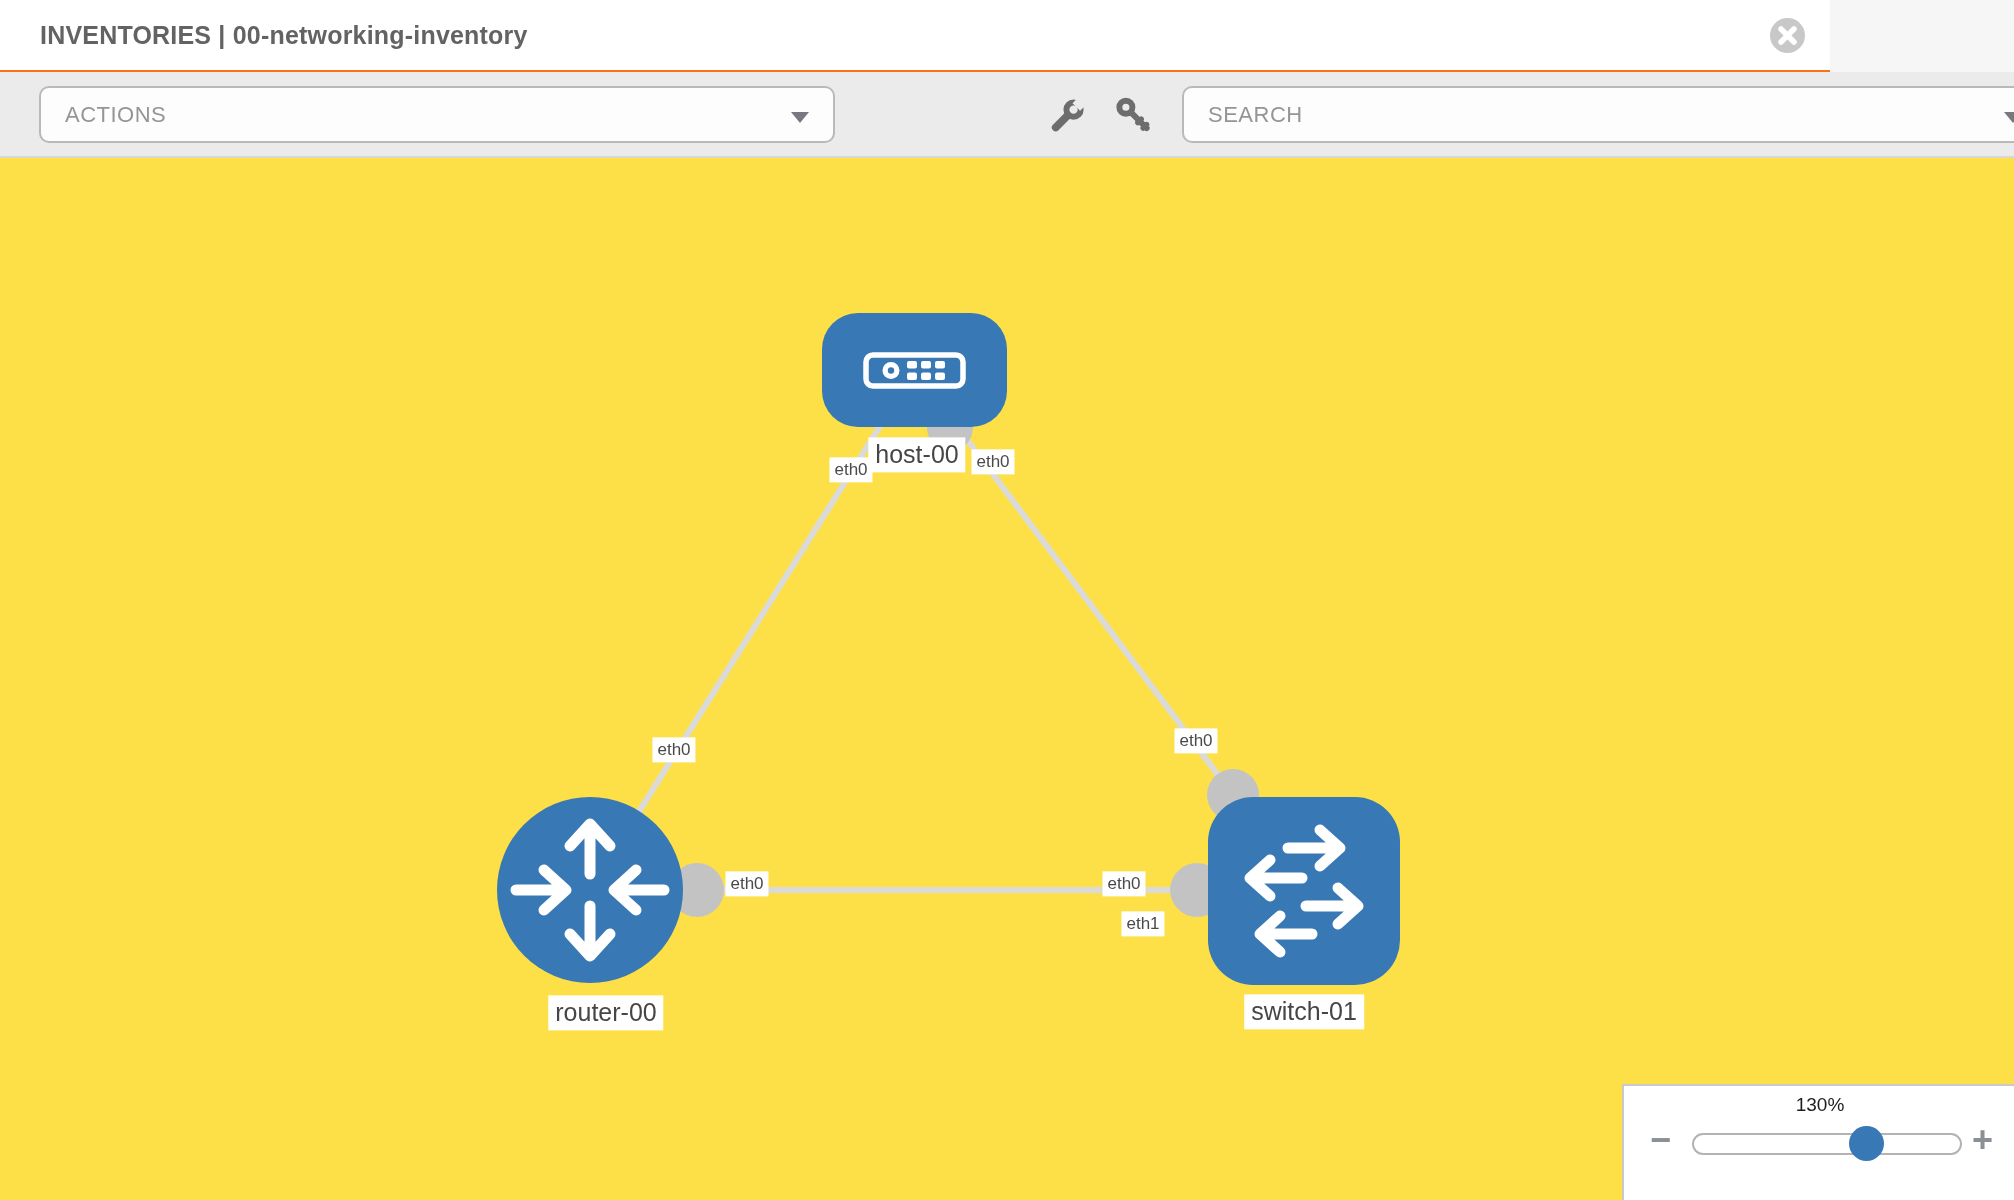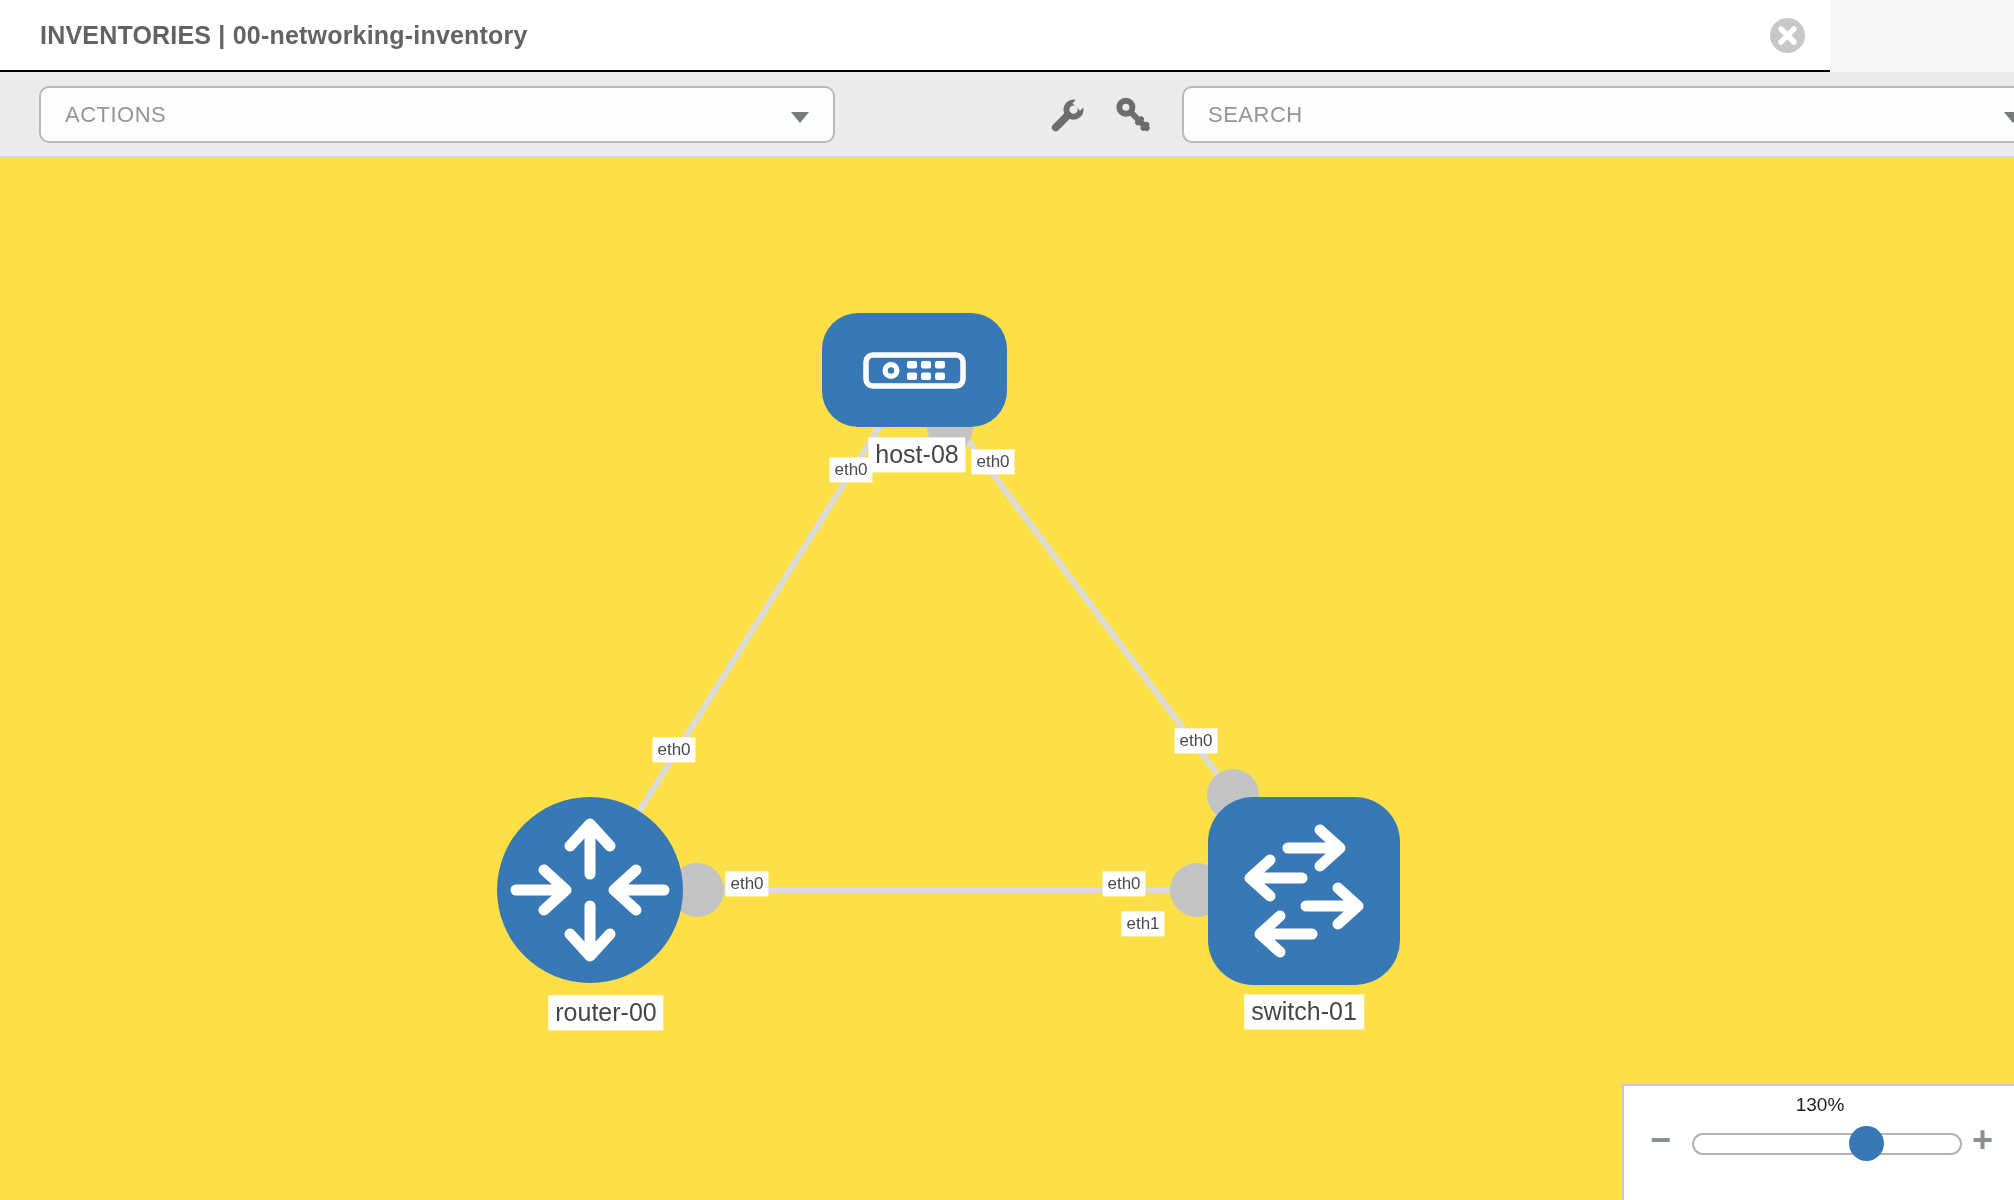--- a/index.html
+++ b/index.html
@@ -1,21 +1,21 @@
 <!DOCTYPE html>
 <html><head>
 <meta charset="utf-8">
 <style>
   * { margin:0; padding:0; box-sizing:border-box; }
   html,body { width:2014px; height:1200px; }
   body { font-family:"Liberation Sans", sans-serif; background:#fff; }
   .app { position:relative; width:2014px; height:1200px; overflow:hidden; background:#f6f6f6; }
 
   
-  .hdr { position:absolute; left:0; top:0; width:1830px; height:72px; background:#fff; border-bottom:2px solid #000000; }
+  .hdr { position:absolute; left:0; top:0; width:1830px; height:72px; background:#fff; border-bottom:2px solid #f97316; }
   .hdr-title { position:absolute; left:40px; top:21px; font-size:25px; font-weight:700; color:#636363; letter-spacing:.2px; }
   .close-btn { position:absolute; right:24px; top:17px; width:37px; height:37px; cursor:pointer; }
 
   
   .tbar { position:absolute; left:0; top:72px; width:2014px; height:86px; background:#ebebeb; border-bottom:2px solid #d8d8d8; }
   .select-box { position:absolute; top:14px; height:57px; background:#fdfdfd; border:2px solid #b9b9b9; border-radius:10px; cursor:pointer;padding-left:17px; }
   .select-box .lbl { position:absolute; left:24px; top:14px; font-size:22px; color:#959595; letter-spacing:.5px; }
   .caret { position:absolute; right:24px; top:24px; width:0; height:0; border-left:9px solid transparent; border-right:9px solid transparent; border-top:11px solid #76797e; }
   .sel-actions { left:39px; width:796px; }
   .sel-search { left:1182px; width:866px; }
@@ -133,21 +133,21 @@
     </svg>
 
     <div class="chip" style="left:851px; top:312px;">eth0</div>
     <div class="chip" style="left:993px; top:304px;">eth0</div>
     <div class="chip" style="left:674px; top:592px;">eth0</div>
     <div class="chip" style="left:1196px; top:583px;">eth0</div>
     <div class="chip" style="left:747px; top:726px;">eth0</div>
     <div class="chip" style="left:1124px; top:726px;">eth0</div>
     <div class="chip" style="left:1143px; top:766px;">eth1</div>
 
-    <div class="chip chip-name" style="left:917px;  top:297px;">host-08</div>
+    <div class="chip chip-name" style="left:917px;  top:297px;">host-00</div>
     <div class="chip chip-name" style="left:590px;  top:855px;margin-left:16px;">router-00</div>
     <div class="chip chip-name" style="left:1304px; top:854px;">switch-01</div>
   </div>
 
   <div class="zoom-panel">
     <div class="zoom-level">130%</div>
     <div class="zoom-minus">−</div>
     <div class="zoom-track">
       <div class="zoom-handle"></div>
     </div>

